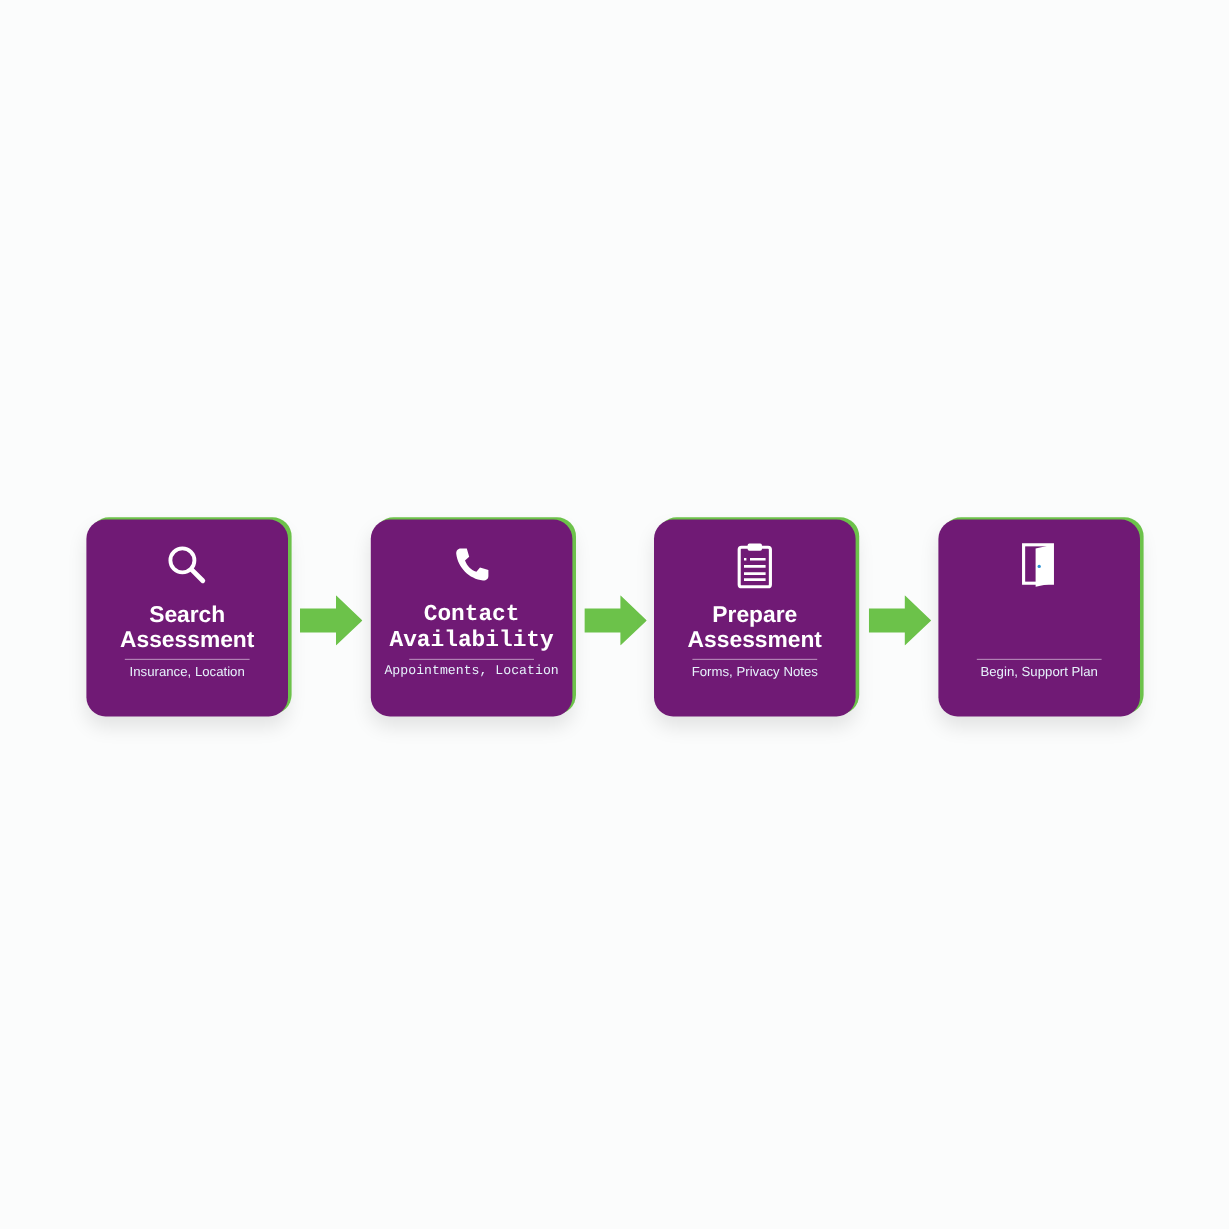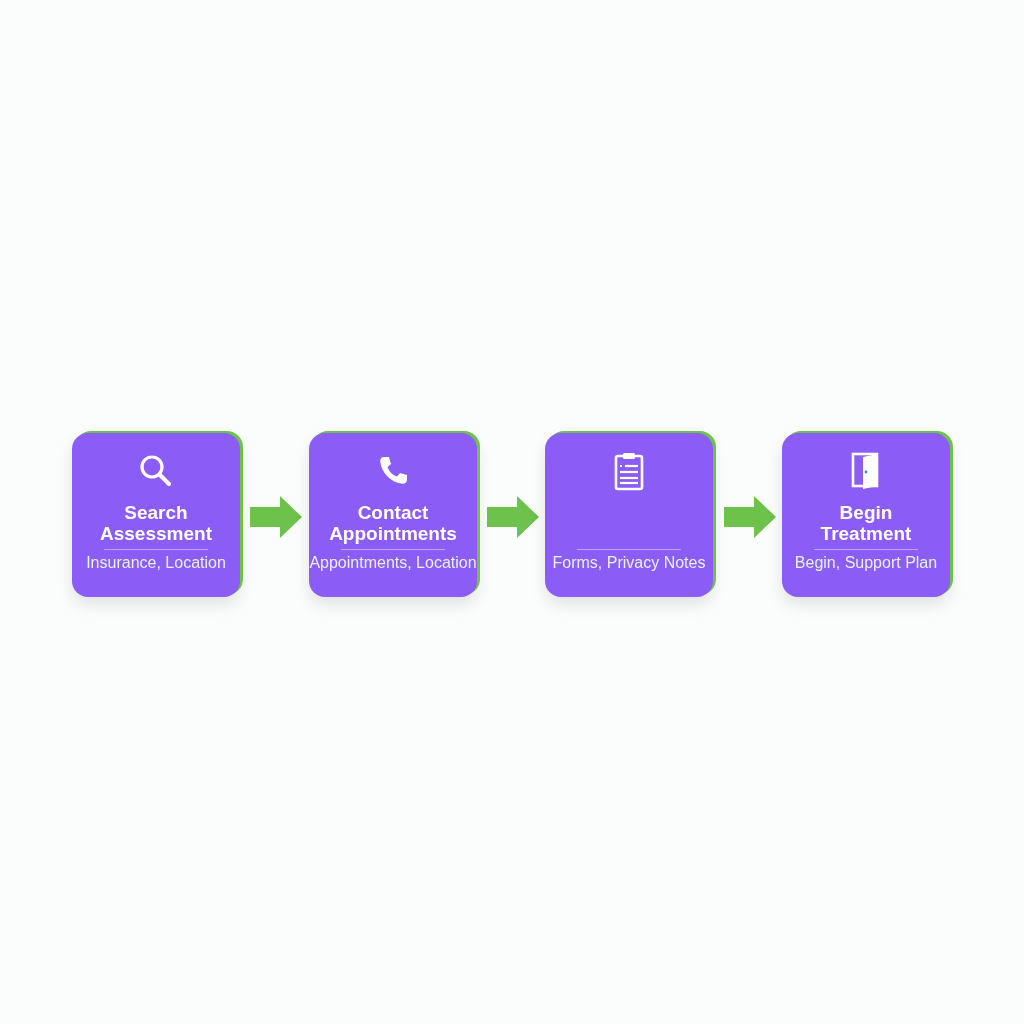--- a/index.html
+++ b/index.html
@@ -2,28 +2,28 @@
 <html><head>
 <meta charset="utf-8">
 <style>
   html, body { margin:0; padding:0; }
   body {
     width:1024px; height:1024px; background:#fbfcfc; position:relative; overflow:hidden;
     font-family:"Liberation Sans", "DejaVu Sans", sans-serif;
   }
   .card {
     position:absolute; top:433px; width:168px; height:164px;
-    background:#8b5cf6; border-radius:16px;
+    background:#701a75; border-radius:16px;
     box-shadow: 3px -2px 0 0 #6cc24a, 0 8px 16px rgba(0,0,0,0.10);
     color:#fff; text-align:center;
   }
   .card .icon { position:absolute; left:0; right:0; top:18px; height:40px; display:flex; justify-content:center; align-items:center; }
   .card .title { position:absolute; left:0; right:0; top:69px; font-weight:bold; font-size:19px; line-height:21px; }
   .card .rule { position:absolute; left:32px; right:32px; top:116px; height:1px; background:rgba(255,255,255,0.45); }
-  .card .sub { position:absolute; left:0; right:0; top:121px; font-size:16px; color:#e6f2fb; }
+  .card .sub { position:absolute; left:0; right:0; top:121px; font-size:11px; color:#e6f2fb; }
   .arrow { position:absolute; top:496px; width:52px; height:42px; }
 </style>
 </head>
 <body>
 
 <div>
 
   <div class="card" style="left:72px;">
     <div class="icon">
       <svg width="40" height="40" viewBox="0 0 40 40">
@@ -36,29 +36,29 @@
       <div>Assessment</div>
     </div>
     <div class="rule"></div>
     <div class="sub">Insurance, Location</div>
   </div>
 
   <svg class="arrow" style="left:250px;" viewBox="0 0 52 42">
       <polygon points="0,11 30,11 30,0 52,21 30,42 30,31 0,31" fill="#6cc24a"></polygon>
     </svg>
 
-  <div class="card" style="left:309px;">
+  <div class="card" style="left:309px;font-family:Liberation Mono, monospace;">
     <div class="icon">
       <svg width="40" height="40" viewBox="0 0 40 40">
           <path d="M11 6 L16 6 L18 13 L14.5 16 C16.5 21 19 23.5 24 25.5 L27 22 L34 24 L34 29 C34 31.5 32 33 29.5 32.8 C18 31.5 8.5 22 7.2 10.5 C7 8 8.5 6 11 6 Z" fill="#fff"></path>
         </svg>
     </div>
     <div class="title">
       <div>Contact</div>
-      <div>Appointments</div>
+      <div>Availability</div>
     </div>
     <div class="rule"></div>
     <div class="sub">Appointments, Location</div>
   </div>
 
   <svg class="arrow" style="left:487px;" viewBox="0 0 52 42">
       <polygon points="0,11 30,11 30,0 52,21 30,42 30,31 0,31" fill="#6cc24a"></polygon>
     </svg>
 
   <div class="card" style="left:545px;">
@@ -68,37 +68,37 @@
           <rect x="14" y="2" width="12" height="6" rx="1.5" fill="#fff"></rect>
           <g stroke="#fff" stroke-width="2.2">
             <line x1="11" y1="15" x2="13" y2="15"></line>
             <line x1="16" y1="15" x2="29" y2="15"></line>
             <line x1="11" y1="21" x2="29" y2="21"></line>
             <line x1="11" y1="27" x2="29" y2="27"></line>
             <line x1="11" y1="32" x2="29" y2="32"></line>
           </g>
         </svg>
     </div>
+    <div class="title">
+      <div>Prepare</div>
+      <div>Assessment</div>
+    </div>
     <div class="rule"></div>
     <div class="sub">Forms, Privacy Notes</div>
   </div>
 
   <svg class="arrow" style="left:724px;" viewBox="0 0 52 42">
       <polygon points="0,11 30,11 30,0 52,21 30,42 30,31 0,31" fill="#6cc24a"></polygon>
     </svg>
 
   <div class="card" style="left:782px;">
     <div class="icon">
       <svg width="40" height="40" viewBox="0 0 40 40">
           <rect x="7" y="3" width="24" height="32" fill="none" stroke="#fff" stroke-width="2.6"></rect>
           <polygon points="17,6 31,3 31,35 17,38" fill="#fff"></polygon>
           <circle cx="20" cy="21" r="1.4" fill="#2d93d6"></circle>
         </svg>
     </div>
-    <div class="title">
-      <div>Begin</div>
-      <div>Treatment</div>
-    </div>
     <div class="rule"></div>
     <div class="sub">Begin, Support Plan</div>
   </div>
 
 </div>
 
 </body></html>

